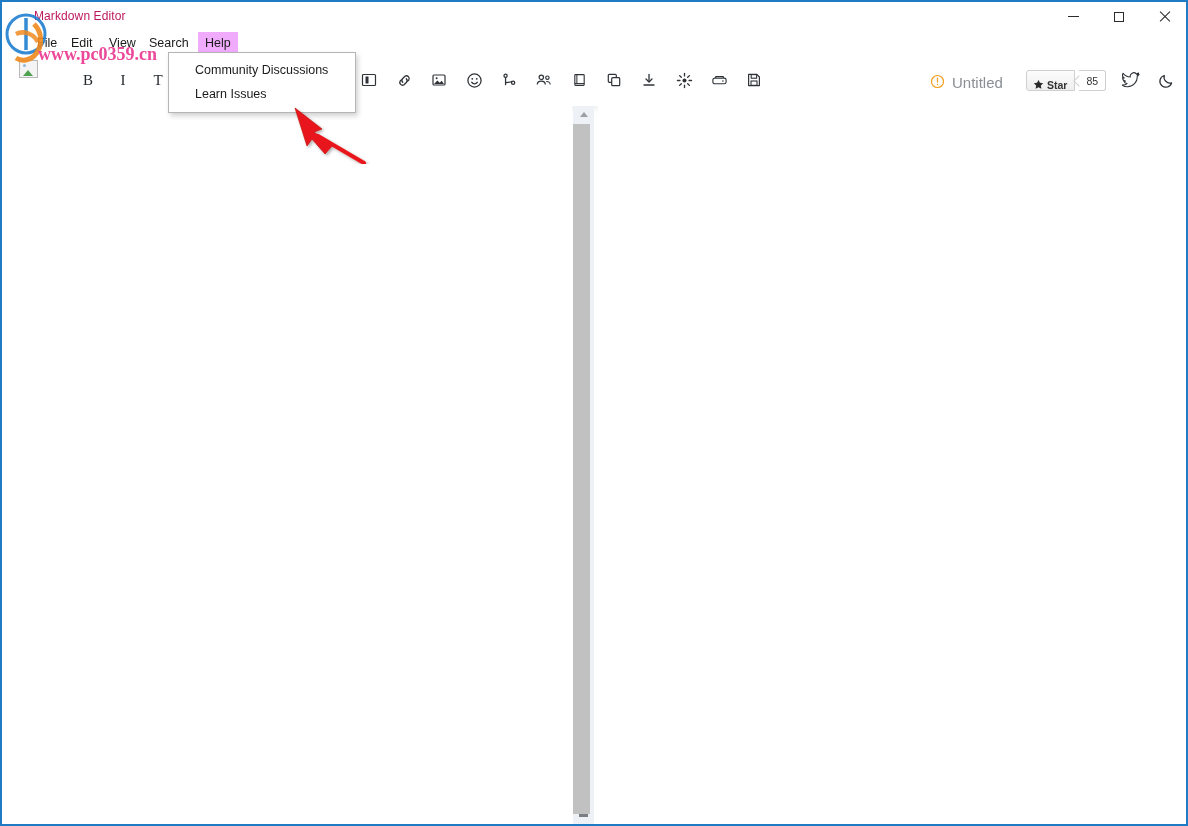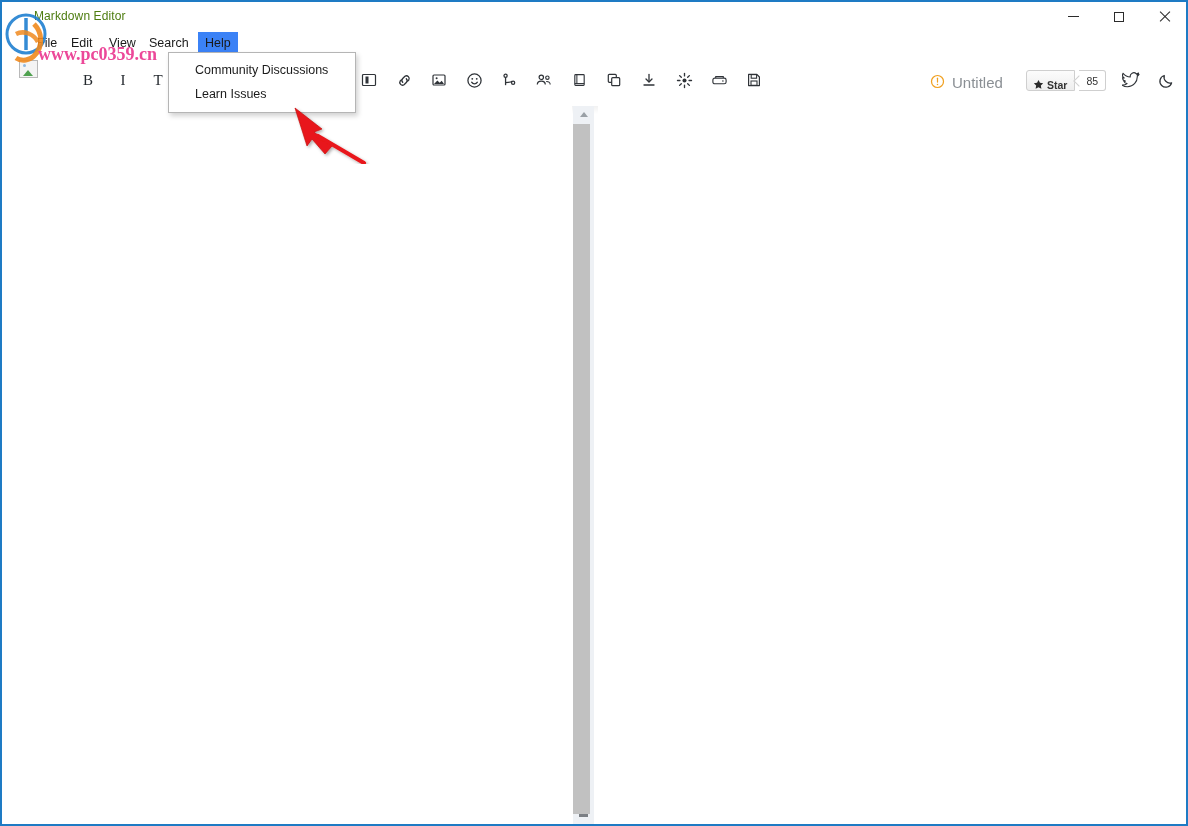--- a/index.html
+++ b/index.html
@@ -33,21 +33,21 @@
     left: 0; top: 0;
     width: 1184px;
     height: 30px;
     background: #ffffff;
   }
   #window-title {
     position: absolute;
     left: 32px;
     top: 7px;
     font-size: 12px;
-    color: #4d7c0f;
+    color: #be185d;
     letter-spacing: 0.1px;
     white-space: nowrap;
   }
   .win-btn {
     position: absolute;
     top: 0;
     width: 46px;
     height: 29px;
     display: flex;
     align-items: center;
@@ -95,21 +95,21 @@
     top: 0;
     height: 22px;
     line-height: 22px;
     font-size: 12.5px;
     color: #1a1a1a;
     padding: 0 7px;
     white-space: nowrap;
     font-family: "Liberation Sans", sans-serif;
   }
   .menu-item.active {
-    background: #3b82f6;
+    background: #f0abfc;
   }
 
   
   #toolbar {
     position: absolute;
     left: 0; top: 52px;
     width: 1184px;
     height: 52px;
     background: #ffffff;
   }

